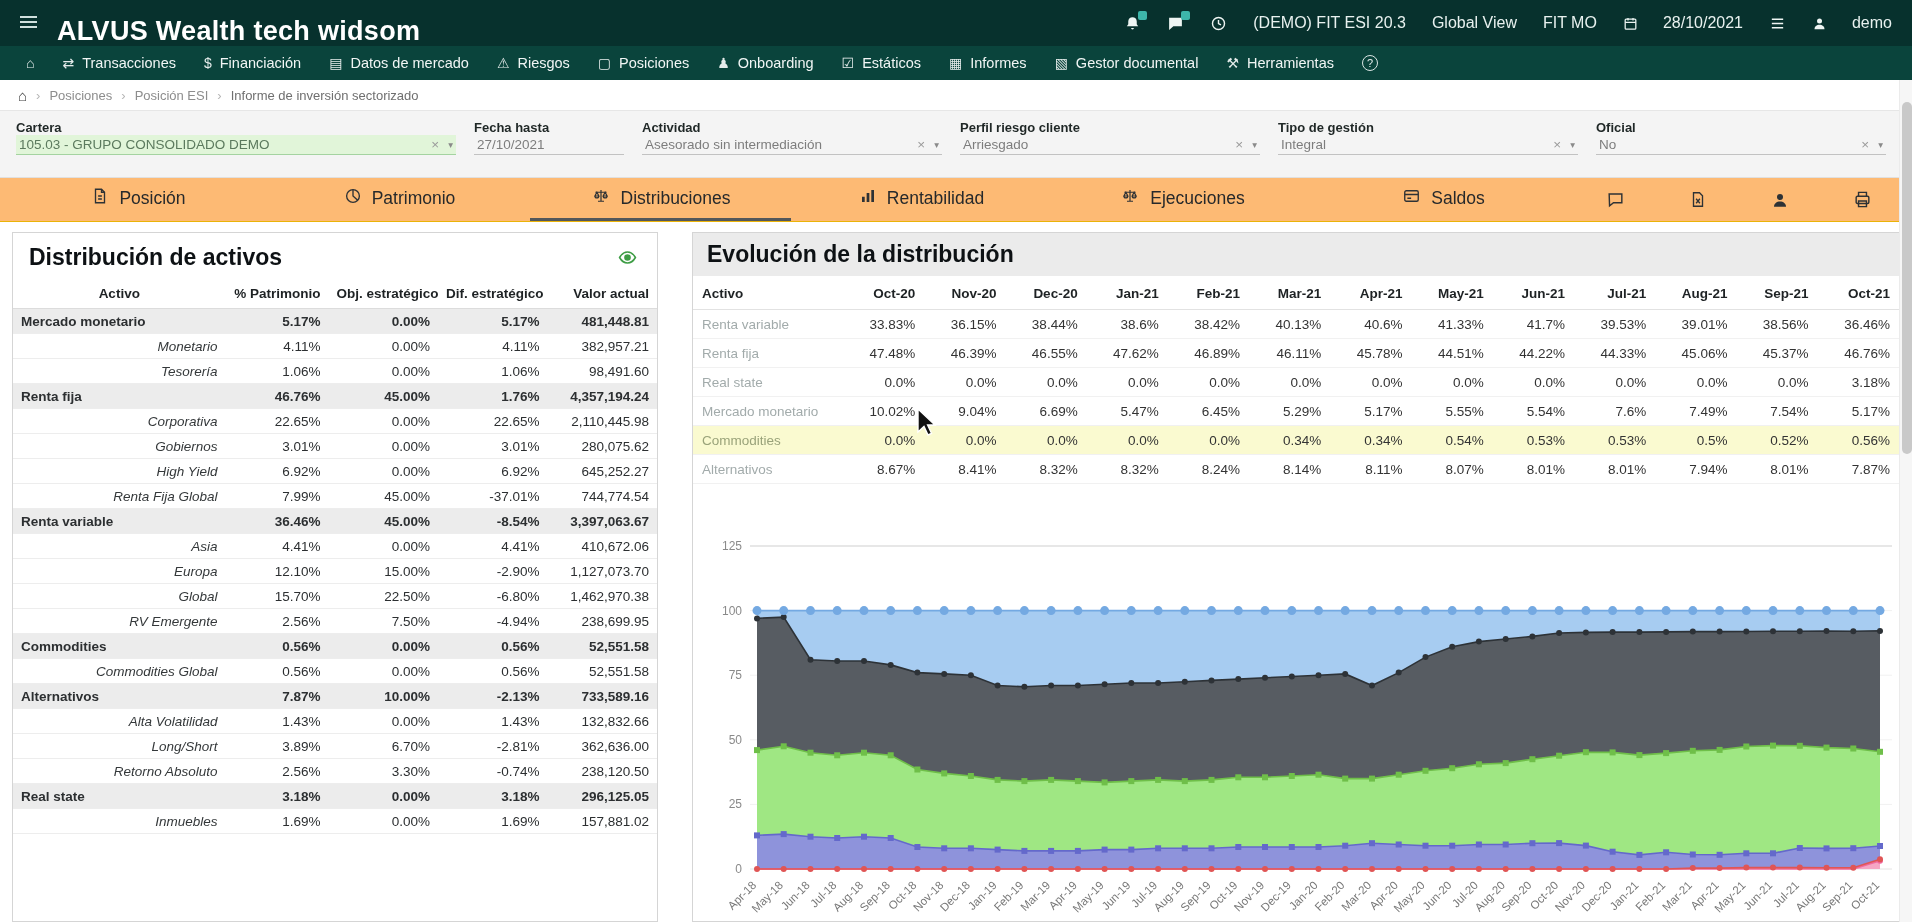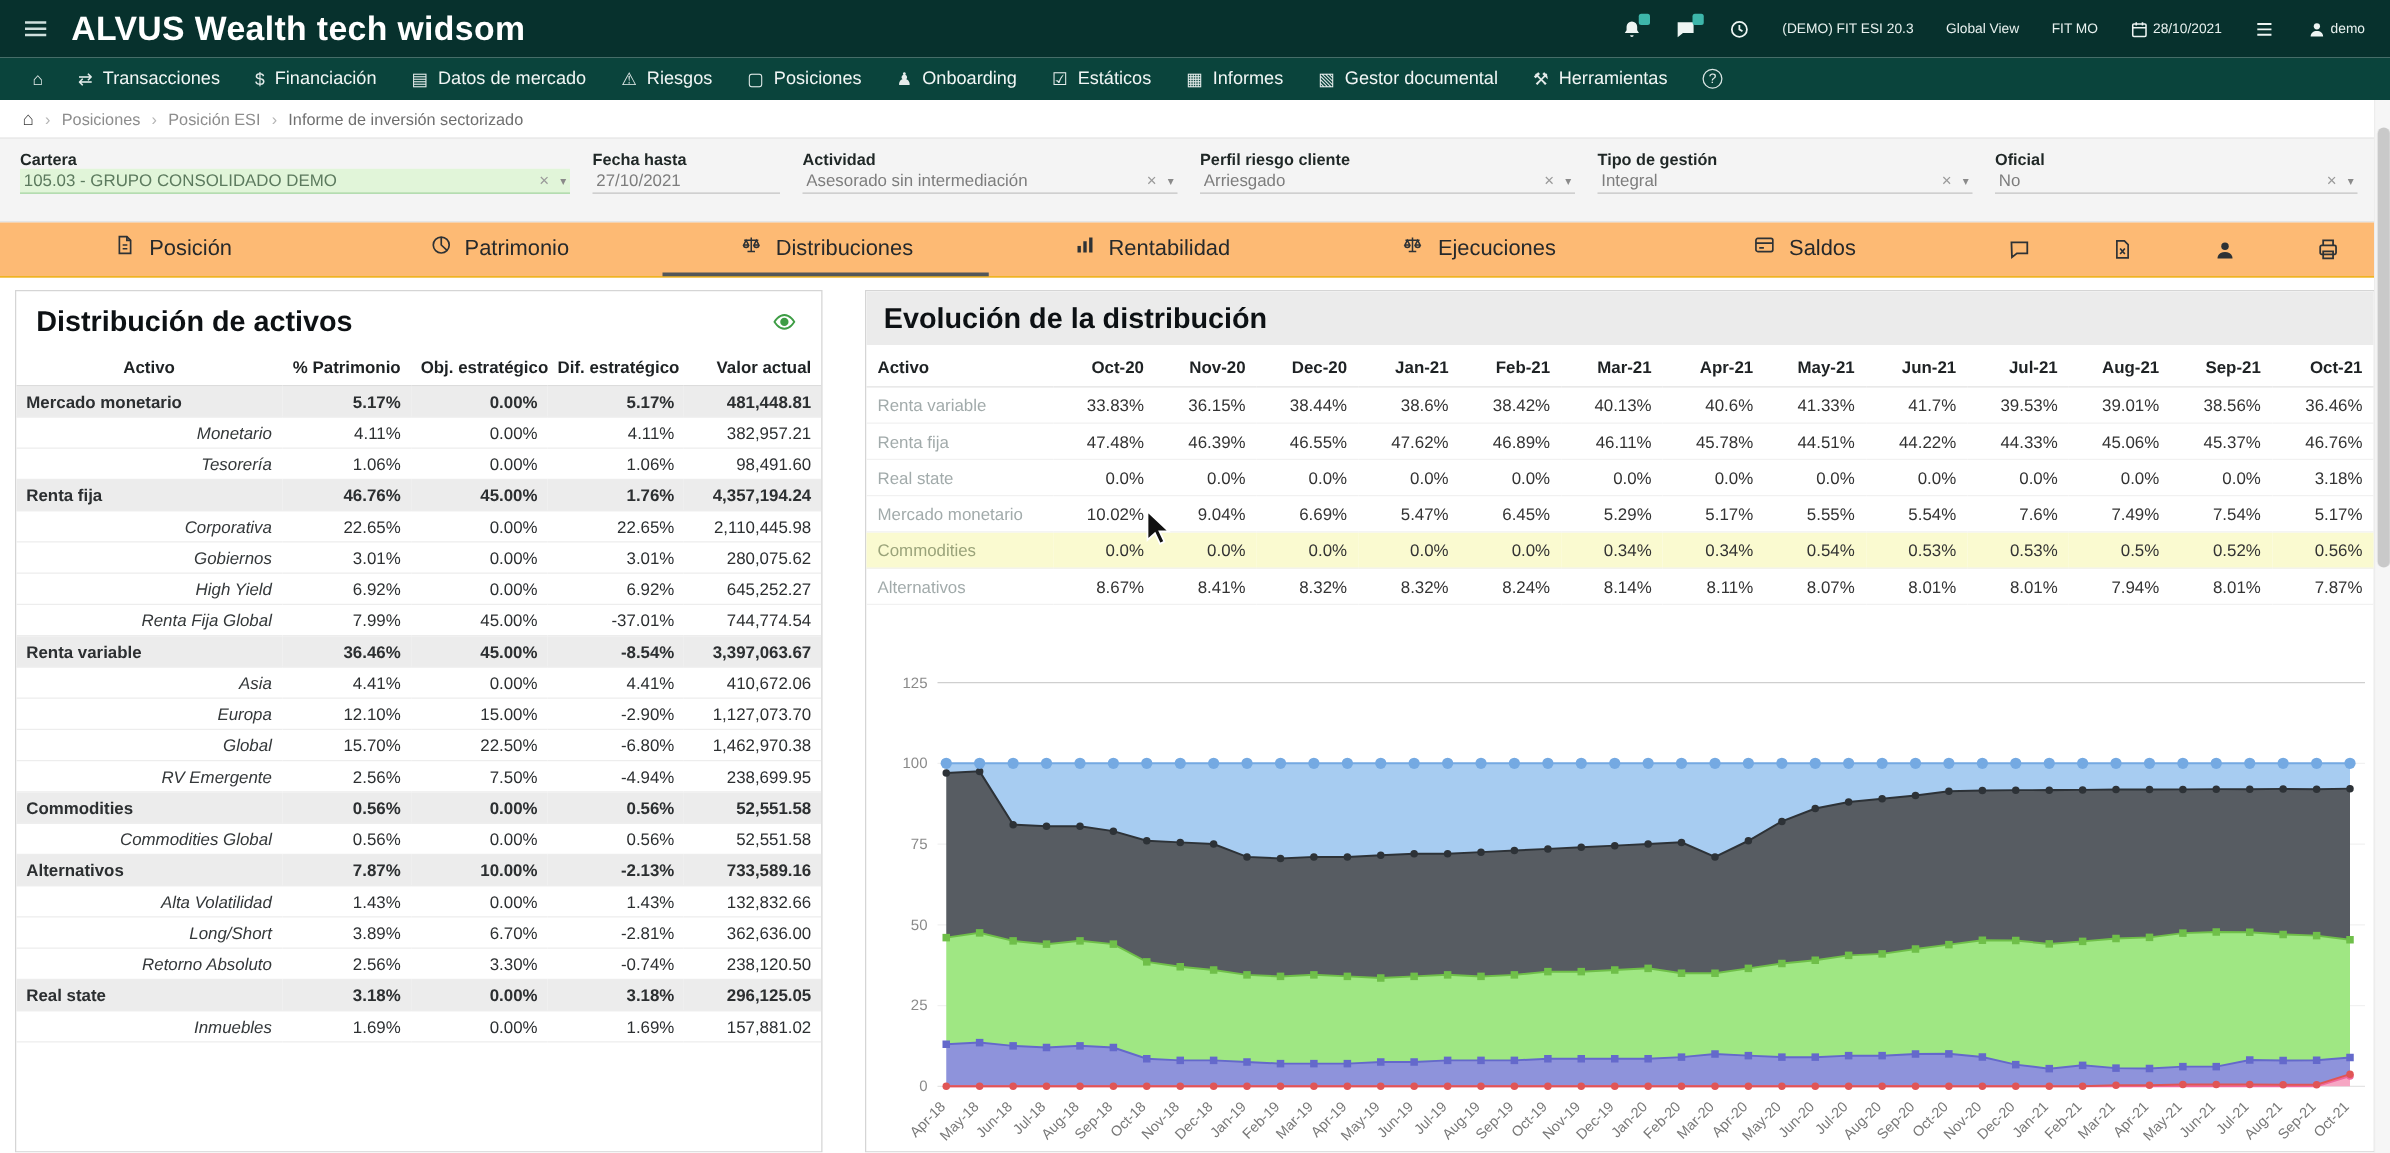--- a/index.html
+++ b/index.html
@@ -1,27 +1,27 @@
 <!DOCTYPE html>
 <html><head>
 <meta charset="utf-8">
 <style>
   *{margin:0;padding:0;box-sizing:border-box}
   html,body{width:1912px;height:922px;overflow:hidden;background:#fff;font-family:"Liberation Sans",sans-serif}
 
   
-  .topbar{height:46px;background:#07312d;display:flex;align-items:center;color:#fff;padding:16px 20px;gap:20px}
+  .topbar{height:46px;background:#07312d;display:flex;color:#fff;padding:16px 20px;gap:20px}
   .hamburger{display:flex;flex-direction:column;gap:3px;cursor:pointer}
   .hamburger span{display:block;width:17px;height:2px;background:#cfe0dd}
   .app-title{font-size:27px;font-weight:bold;letter-spacing:.3px}
-  .topbar-right{margin-left:auto;display:flex;align-items:center;gap:26px;font-size:11px;color:#e8f1ef;white-space:nowrap}
+  .topbar-right{margin-left:auto;display:flex;align-items:center;gap:26px;font-size:16px;color:#e8f1ef;white-space:nowrap}
   .tb-ic{position:relative;display:flex;align-items:center;cursor:pointer;color:#eef5f3}
   .tb-ic svg{display:block}
   .badge{position:absolute;top:-4px;right:-6px;width:9px;height:9px;background:#3db6aa;border-radius:2px}
-  .chip{display:flex;align-items:center;gap:3px;cursor:pointer}
+  .chip{display:flex;align-items:center;gap:25px;cursor:pointer}
 
   
   .mainnav{height:34px;background:#0a443c;display:flex;align-items:center;padding:0 12px}
   .nav-item{display:flex;align-items:center;gap:8px;color:#f1f6f5;font-size:14.5px;padding:0 14px;height:100%;cursor:pointer}
   .nav-glyph{font-size:14px;opacity:.95}
   .nav-help .nav-glyph{border:1.5px solid #e6efee;border-radius:50%;width:16px;height:16px;display:flex;align-items:center;justify-content:center;font-size:11px}
 
   
   .breadcrumb{height:30px;display:flex;align-items:center;gap:9px;padding:0 18px;font-size:13px;color:#8d8d8d;background:#fff}
   .bc-home{color:#3a3a3a;font-size:15px;cursor:pointer}

